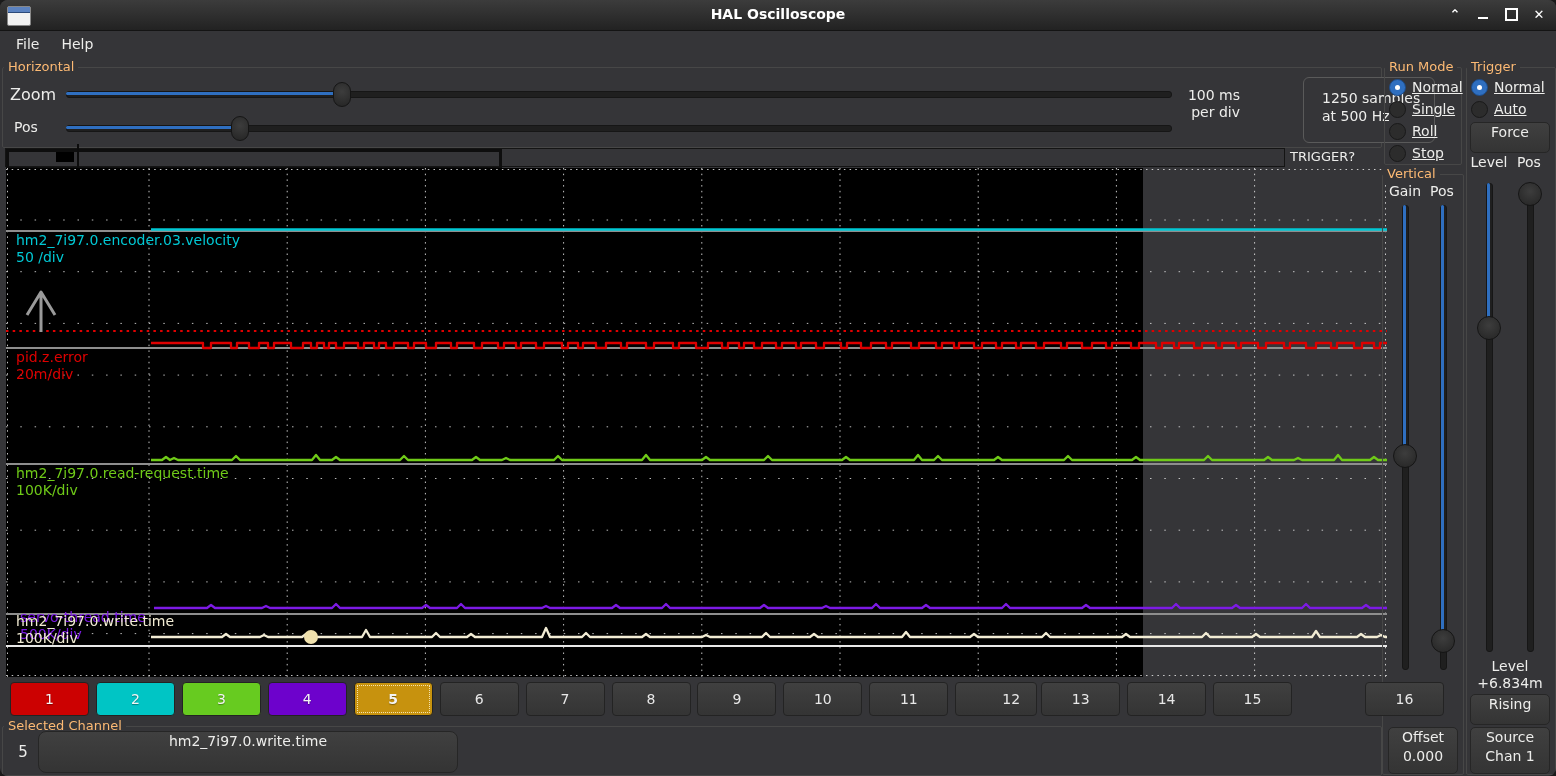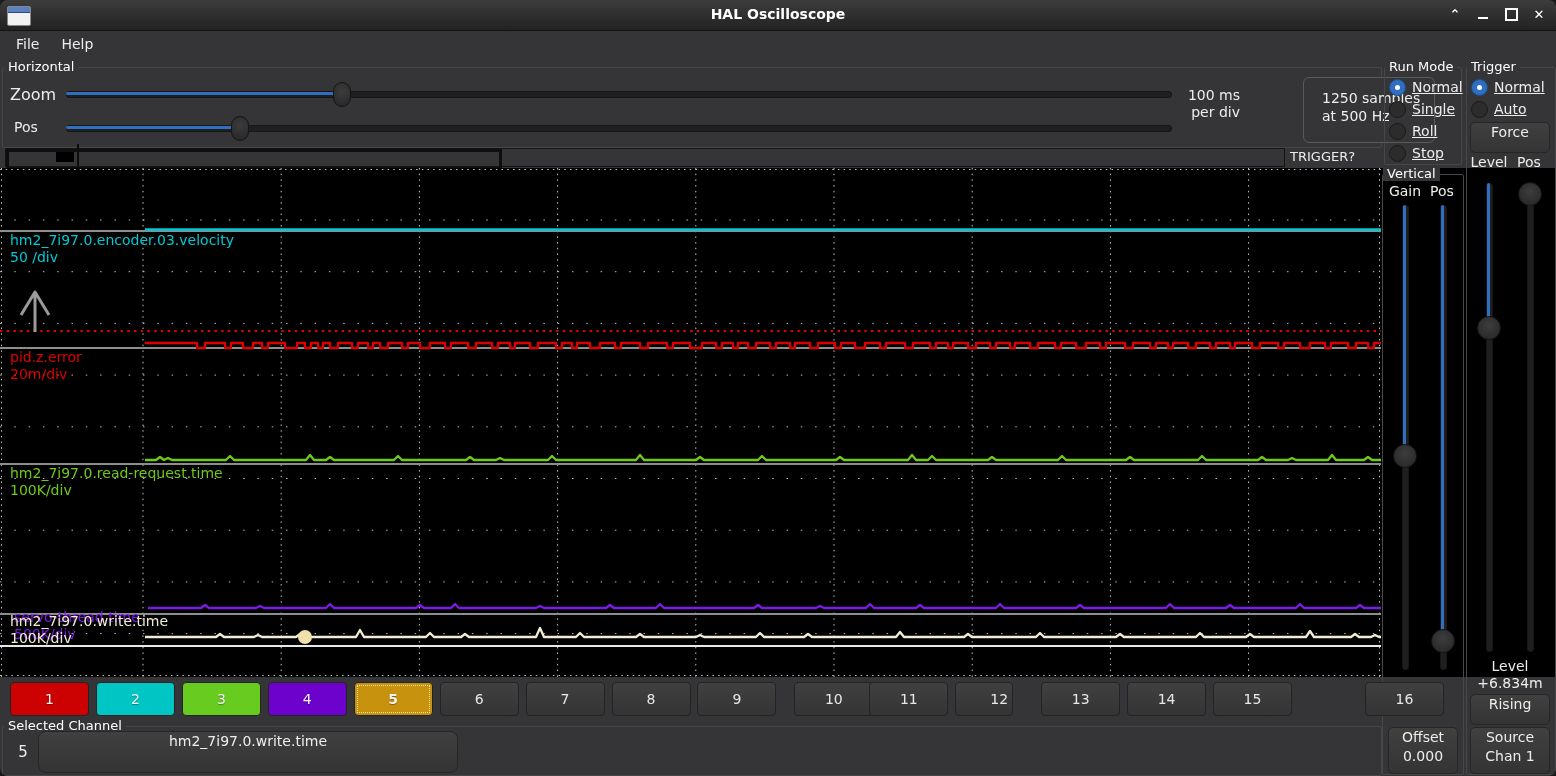--- a/index.html
+++ b/index.html
@@ -15,21 +15,21 @@
   .win-icon::before{content:"";position:absolute;left:0;top:0;right:0;height:5px;background:#5b82c0;border-bottom:1px solid #2c4a7a;}
   .winbtns{position:absolute;right:6px;top:2px;display:flex;gap:6px;}
   .winbtn{width:22px;height:24px;display:flex;align-items:center;justify-content:center;color:#fff;font-size:13px;font-weight:bold;}
   .glyph-min{width:10px;height:2px;background:#fff;margin-top:8px;}
   .glyph-max{width:9px;height:9px;border:2px solid #fff;}
   
   .menubar{position:absolute;left:0;top:31px;width:1556px;height:25px;display:flex;align-items:center;padding-left:10px;gap:10px;}
   .menu-item{padding:2px 6px;font-size:14px;}
   
   .frame{position:absolute;border:1px solid #474747;border-radius:2px;}
-  .frame-label{position:absolute;background:#353538;padding:0 4px;font-size:13px;color:#ffffff;white-space:nowrap;}
+  .frame-label{position:absolute;background:#353538;padding:0 4px;font-size:13px;color:#fdba74;white-space:nowrap;}
   
   .track{position:absolute;background:#1f1f1f;border-radius:3px;border:1px solid #161616;}
   .track-fill{position:absolute;background:#2f6fc0;border-radius:3px;}
   .h-handle{position:absolute;width:16px;height:23px;background:radial-gradient(circle at 50% 38%,#3d3d3d,#242424);
             border:1px solid #151515;border-radius:9px;}
   .v-handle{position:absolute;width:22px;height:22px;background:radial-gradient(circle at 50% 38%,#3d3d3d,#242424);
             border:1px solid #151515;border-radius:50%;}
   
   .btn{position:absolute;background:linear-gradient(#404040,#343434);border:1px solid #262626;border-radius:5px;
        color:#ededeb;display:flex;flex-direction:column;align-items:center;justify-content:flex-start;
@@ -107,21 +107,21 @@
   </div>
 
   <div id="recbar">
       <div class="rec-outer" style="left: 5px; top: 148px; width: 1278px; height: 17px;"></div>
       <div class="rec-inner" style="left: 6px; top: 149px; width: 490px; height: 15px;"></div>
       <div class="rec-marker" style="left: 56px; top: 152px; width: 18px; height: 10px;"></div>
       <div class="rec-tick" style="left: 77px; top: 144px; width: 2px; height: 25px;"></div>
     </div>
   <div class="abs" style="left:1290px;top:149px;width:84px;font-size:13px;">TRIGGER?</div>
 
-  <div class="scope" id="scope" style="left:0;top:168px;width:1556px;height:509px;"><svg width="1381" height="509" viewBox="0 0 1381 509">
+  <div class="scope" id="scope" style="left:6px;top:168px;width:1137px;height:509px;"><svg width="1381" height="509" viewBox="0 0 1381 509">
         <line x1="1.5" y1="0" x2="1.5" y2="509" stroke="#e8e8e8" stroke-width="1" stroke-dasharray="1.5 4.2" opacity="0.85"></line>
         <line x1="143" y1="0" x2="143" y2="509" stroke="#e8e8e8" stroke-width="1" stroke-dasharray="1.5 4.2" opacity="0.85"></line>
         <line x1="281.2" y1="0" x2="281.2" y2="509" stroke="#e8e8e8" stroke-width="1" stroke-dasharray="1.5 4.2" opacity="0.85"></line>
         <line x1="419.4" y1="0" x2="419.4" y2="509" stroke="#e8e8e8" stroke-width="1" stroke-dasharray="1.5 4.2" opacity="0.85"></line>
         <line x1="557.5999999999999" y1="0" x2="557.5999999999999" y2="509" stroke="#e8e8e8" stroke-width="1" stroke-dasharray="1.5 4.2" opacity="0.85"></line>
         <line x1="695.8" y1="0" x2="695.8" y2="509" stroke="#e8e8e8" stroke-width="1" stroke-dasharray="1.5 4.2" opacity="0.85"></line>
         <line x1="834" y1="0" x2="834" y2="509" stroke="#e8e8e8" stroke-width="1" stroke-dasharray="1.5 4.2" opacity="0.85"></line>
         <line x1="972.1999999999999" y1="0" x2="972.1999999999999" y2="509" stroke="#e8e8e8" stroke-width="1" stroke-dasharray="1.5 4.2" opacity="0.85"></line>
         <line x1="1110.3999999999999" y1="0" x2="1110.3999999999999" y2="509" stroke="#e8e8e8" stroke-width="1" stroke-dasharray="1.5 4.2" opacity="0.85"></line>
         <line x1="1248.6" y1="0" x2="1248.6" y2="509" stroke="#e8e8e8" stroke-width="1" stroke-dasharray="1.5 4.2" opacity="0.85"></line>
@@ -246,23 +246,23 @@
   <div id="chanrow">
       <div class="chan-btn colored" style="left: 10px; width: 79px; background: rgb(204, 1, 1);">1</div>
       <div class="chan-btn colored" style="left: 95.93px; width: 79px; background: rgb(0, 197, 197);">2</div>
       <div class="chan-btn colored" style="left: 181.86px; width: 79px; background: rgb(103, 203, 32);">3</div>
       <div class="chan-btn colored" style="left: 267.79px; width: 79px; background: rgb(109, 2, 204);">4</div>
       <div class="chan-btn colored selected" style="left: 353.72px; width: 79px; background: rgb(199, 146, 14);">5</div>
       <div class="chan-btn" style="left: 439.65px; width: 79px;">6</div>
       <div class="chan-btn" style="left: 525.58px; width: 79px;">7</div>
       <div class="chan-btn" style="left: 611.51px; width: 79px;">8</div>
       <div class="chan-btn" style="left: 697.44px; width: 79px;">9</div>
-      <div class="chan-btn" style="left: 783.37px; width: 79px; margin-left: 11px;">10</div>
+      <div class="chan-btn" style="left: 783.37px; width: 79px;">10</div>
       <div class="chan-btn" style="left: 869.3px; width: 79px;">11</div>
-      <div class="chan-btn" style="left: 955.23px; width: 58px; padding-left: 30px;">12</div>
+      <div class="chan-btn" style="left: 955.23px; width: 82px; padding-left: 30px;">12</div>
       <div class="chan-btn" style="left: 1041.16px; width: 79px;">13</div>
       <div class="chan-btn" style="left: 1127.09px; width: 79px;">14</div>
       <div class="chan-btn" style="left: 1213.02px; width: 79px;">15</div>
       <div class="chan-btn" style="left: 1365px; width: 79px;">16</div>
     </div>
 
   <div class="frame" style="left:2px;top:726px;width:1378px;height:48px;"></div>
   <div class="frame-label" style="left:4px;top:718px;">Selected Channel</div>
   <div class="abs" style="left:12px;top:743px;width:22px;text-align:center;font-size:15px;">5</div>
   <div class="btn" style="left:38px;top:731px;width:418px;height:40px;border-radius:8px;">

